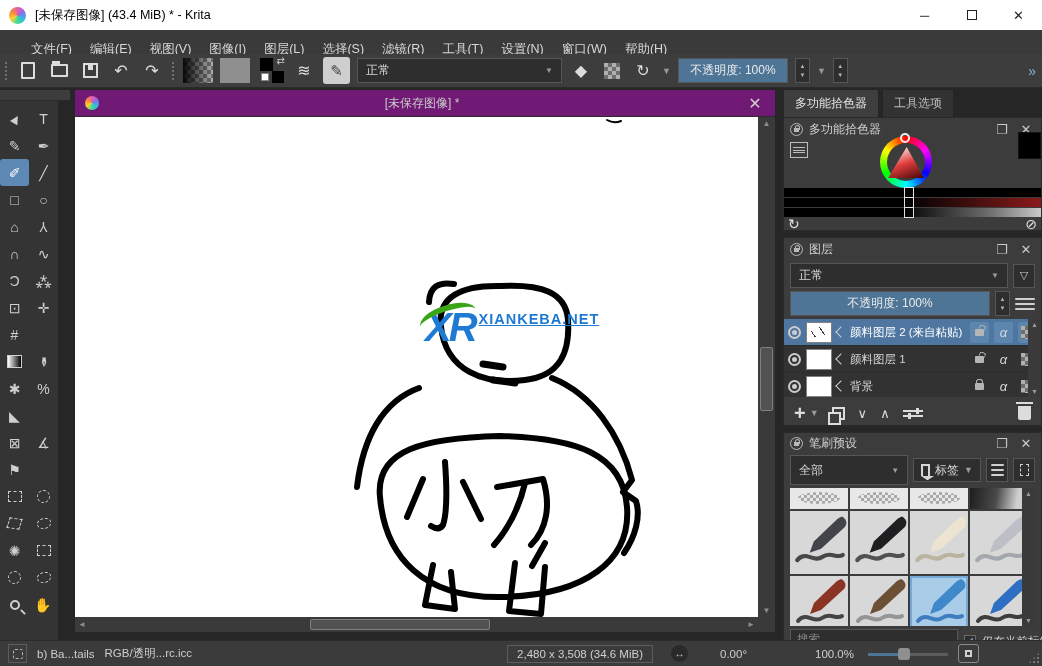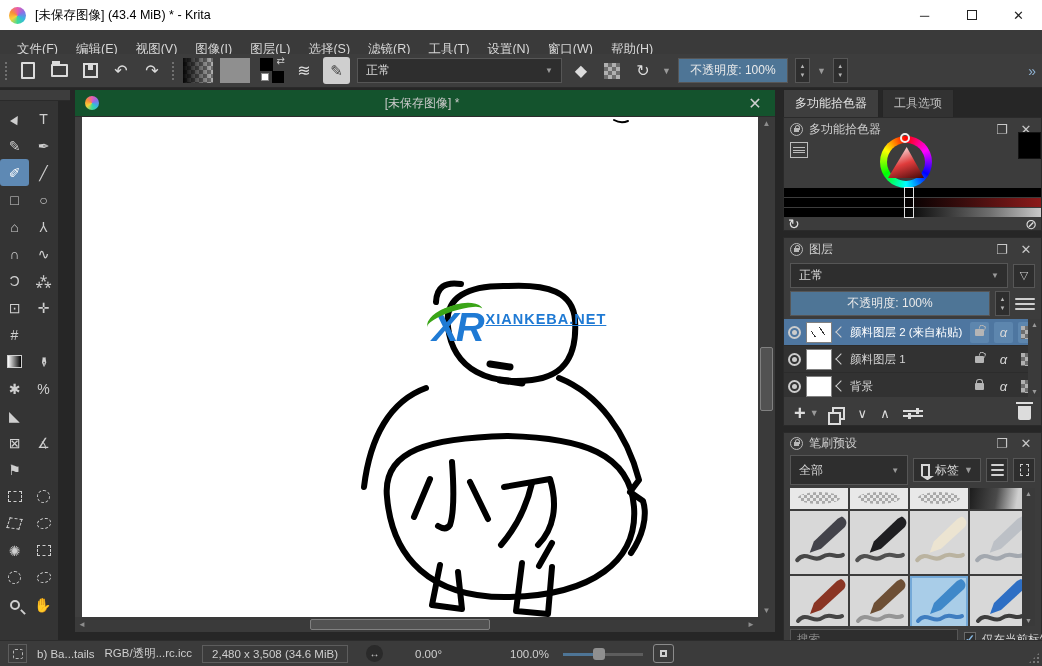--- a/index.html
+++ b/index.html
@@ -8,21 +8,21 @@
 
   
   .titlebar{position:absolute;top:0;left:0;right:0;height:30px;background:#ffffff;color:#111;display:flex;align-items:center;padding-left:9px}
   .app-logo{width:17px;height:17px;border-radius:50%;background:conic-gradient(#e85caf,#8a6fe8,#37b6e0,#3ddc97,#f7d038,#f78e38,#e85caf);margin-right:9px;flex:0 0 auto}
   .titlebar .ttl{font-size:12.5px;color:#000}
   .win-controls{margin-left:auto;display:flex;height:100%}
   .win-btn{width:47px;height:100%;display:flex;align-items:center;justify-content:center;color:#222;font-size:13px}
   .win-box{width:10px;height:10px;border:1px solid #222}
 
   
-  .menubar{position:absolute;top:30px;left:0;right:0;height:39px;background:#3a3a3a;border-bottom:1px solid #2f2f2f;display:flex;align-items:center;padding-left:8px}
+  .menubar{position:absolute;top:30px;left:0;right:0;height:39px;background:#3a3a3a;border-bottom:1px solid #2f2f2f;display:flex;align-items:center;padding-left:22px}
   .menu-item{padding:3px 9px;color:#d8d8d8;font-size:12.5px}
 
   
   .toolbar{position:absolute;top:54px;left:0;right:0;height:34px;background:#3d3d3d;border-bottom:1px solid #2a2a2a;display:flex;align-items:center;gap:7px;padding:0 4px}
   .grip{width:5px;height:20px;background-image:radial-gradient(#707070 1px,transparent 1.1px);background-size:4px 4px;flex:0 0 auto}
   .tb-btn{width:24px;height:24px;display:flex;align-items:center;justify-content:center;color:#dcdcdc;font-size:16px;flex:0 0 auto}
   .icon-file{width:14px;height:17px;border:2px solid #dcdcdc;border-radius:1px}
   .icon-folder{width:17px;height:13px;border:2px solid #dcdcdc;border-radius:1px;position:relative}
   .icon-folder::before{content:"";position:absolute;top:-5px;left:-1px;width:8px;height:3px;background:#dcdcdc}
   .icon-save{width:15px;height:15px;border:2px solid #dcdcdc;position:relative}
@@ -63,25 +63,25 @@
   .sh-gradient{width:15px;height:13px;border:1px solid #cfcfcf;background:linear-gradient(90deg,#fff,#000)}
   .sh-rect-dashed{width:14px;height:11px;border:1px dashed #cfcfcf}
   .sh-circle-dashed{width:13px;height:13px;border:1px dashed #cfcfcf;border-radius:50%}
   .sh-poly-dashed{width:13px;height:11px;border:1px dashed #cfcfcf;transform:rotate(8deg) skewX(-10deg)}
   .sh-free-dashed{width:14px;height:11px;border:1px dashed #cfcfcf;border-radius:60% 40% 55% 45%}
   .sh-magnifier{width:10px;height:10px;border:2px solid #cfcfcf;border-radius:50%;position:relative}
   .sh-magnifier::after{content:"";position:absolute;left:8px;top:9px;width:6px;height:2px;background:#cfcfcf;transform:rotate(45deg)}
 
   
   .canvas-window{position:absolute;left:75px;top:2px;width:700px;height:542px;background:#3f3f3f}
-  .canvas-titlebar{height:27px;background:#14532d;border-bottom:1px solid #2c2c2c;display:flex;align-items:center;padding:0 10px}
+  .canvas-titlebar{height:27px;background:#701a75;border-bottom:1px solid #2c2c2c;display:flex;align-items:center;padding:0 10px}
   .canvas-titlebar .mini-logo{width:14px;height:14px;border-radius:50%;background:conic-gradient(#e85caf,#8a6fe8,#37b6e0,#3ddc97,#f7d038,#f78e38,#e85caf)}
   .canvas-titlebar .ct{flex:1;text-align:center;color:#c9c9c9;font-size:12px}
   .canvas-titlebar .close{color:#cfcfcf;font-size:16px;width:20px;text-align:center}
-  .canvas-area{position:absolute;top:27px;left:7px;width:683px;height:500px;background:#fff;overflow:hidden}
+  .canvas-area{position:absolute;top:27px;left:0;width:683px;height:500px;background:#fff;overflow:hidden}
   .vscroll{position:absolute;top:27px;right:0;width:17px;height:500px;background:#3a3a3a;display:flex;flex-direction:column;align-items:center;justify-content:space-between;padding:2px 0;font-size:8px;color:#8d8d8d}
   .vscroll .thumb{position:absolute;top:230px;left:2px;width:13px;height:64px;background:#525252;border-radius:2px}
   .hscroll{position:absolute;left:0;bottom:0;width:683px;height:15px;background:#3a3a3a;display:flex;align-items:center;justify-content:space-between;padding:0 3px;font-size:8px;color:#8d8d8d}
   .hscroll .thumb{position:absolute;left:235px;top:2px;height:11px;width:180px;background:#525252;border-radius:2px}
   .sb-corner{position:absolute;right:0;bottom:0;width:17px;height:15px;background:#3a3a3a}
 
   
   .watermark{position:absolute;left:350px;top:186px;width:205px;display:flex;align-items:flex-start;gap:4px;pointer-events:none}
   .wm-logo{font-size:40px;font-weight:bold;font-style:italic;color:#1f7ad4;line-height:48px;letter-spacing:-3px;position:relative}
   .wm-swoosh{position:absolute;left:-6px;top:2px;width:58px;height:26px;border-top:6px solid #3aa517;border-radius:50%;transform:rotate(-18deg)}
@@ -165,32 +165,32 @@
   .bg-inner{display:grid;grid-template-columns:repeat(4,58px);grid-template-rows:21px 63px 56px;gap:2px;width:238px}
   .brush-cell{background:var(--bg,#d8d8d8);position:relative;overflow:hidden}
   .brush-cell.selected{outline:2px solid #74a9d8;outline-offset:-2px}
   .brush-cell svg{position:absolute;inset:0;width:100%;height:100%}
   .brush-cell .pb{fill:var(--body,#333);stroke:none}
   .brush-cell .sq{fill:none;stroke:var(--stroke,#444);stroke-width:4;stroke-linecap:round;opacity:.85}
   .cell-checker{background:#e8e8e8}
   .cell-checker::after{content:"";position:absolute;left:8px;top:4px;right:8px;height:12px;border-radius:50%;background-image:linear-gradient(45deg,#9a9a9a 25%,transparent 25%,transparent 75%,#9a9a9a 75%),linear-gradient(45deg,#9a9a9a 25%,transparent 25%,transparent 75%,#9a9a9a 75%);background-size:6px 6px;background-position:0 0,3px 3px;opacity:.8}
   .cell-dark{background:linear-gradient(100deg,#1d1d1d 0%,#4a4a4a 45%,#cfcfcf 80%)}
   .brush-vscroll{position:absolute;right:0;top:28px;width:13px;height:138px;background:#3a3a3a;display:flex;flex-direction:column;justify-content:space-between;align-items:center;font-size:7px;color:#999;padding:2px 0}
-  .search-row{display:flex;align-items:center;gap:6px;padding:3px 6px}
+  .search-row{display:flex;align-items:flex-end;gap:6px;padding:3px 6px}
   .search-input{flex:1;background:#2e2e2e;border:1px solid #565656;color:#c9c9c9;height:20px;padding:0 6px;font-size:11.5px;font-family:"Liberation Sans",sans-serif}
   .search-input::placeholder{color:#8d8d8d}
   .cbx{width:14px;height:14px;background:#2e2e2e;border:1px solid #6a6a6a;display:flex;align-items:center;justify-content:center;color:#85b7e2;font-size:12px;font-weight:bold}
   .cbx-lab{font-size:11.5px;color:#d6d6d6;white-space:nowrap}
 
   
   .statusbar{position:absolute;left:0;right:0;bottom:0;height:26px;background:#3b3b3b;border-top:1px solid #2c2c2c;display:flex;align-items:center;gap:10px;padding:0 8px;color:#cfcfcf}
   .sel-icn{width:19px;height:19px;border:1px solid #5d5d5d;display:flex;align-items:center;justify-content:center}
   .sel-icn i{width:10px;height:10px;border:1px dashed #b5b5b5;border-radius:2px;display:block}
   .st-txt{font-size:11.5px;white-space:nowrap}
-  .dims-box{border:1px solid #5d5d5d;padding:2px 9px;font-size:11.5px;white-space:nowrap}
+  .dims-box{border:1px solid #5d5d5d;padding:2px 9px;font-size:11.5px;margin-left:305px;white-space:nowrap}
   .dial{width:17px;height:17px;border-radius:50%;background:#2a2a2a;display:flex;align-items:center;justify-content:center;color:#cfcfcf;font-size:10px;margin-left:8px}
   .angle-txt{margin-left:22px}
   .zoom-txt{margin-left:58px}
   .zoom-slider{position:relative;width:80px;height:14px;margin-left:4px}
   .zoom-slider .trk{position:absolute;left:0;right:0;top:6px;height:3px;background:#5d5d5d}
   .zoom-slider .fl{position:absolute;left:0;top:6px;height:3px;width:42%;background:#4e7596}
   .zoom-slider .hd{position:absolute;left:38%;top:1px;width:12px;height:12px;background:#8f8f8f;border-radius:3px}
   .px-btn{width:21px;height:19px;border:1px solid #8b8b8b;border-radius:3px;display:flex;align-items:center;justify-content:center}
   .px-btn i{width:7px;height:7px;border:2px solid #cfcfcf;display:block}
   .resize-grip{position:absolute;right:2px;bottom:2px;width:12px;height:12px;background-image:radial-gradient(#777 1px,transparent 1.1px);background-size:4px 4px;clip-path:polygon(100% 0,100% 100%,0 100%)}

